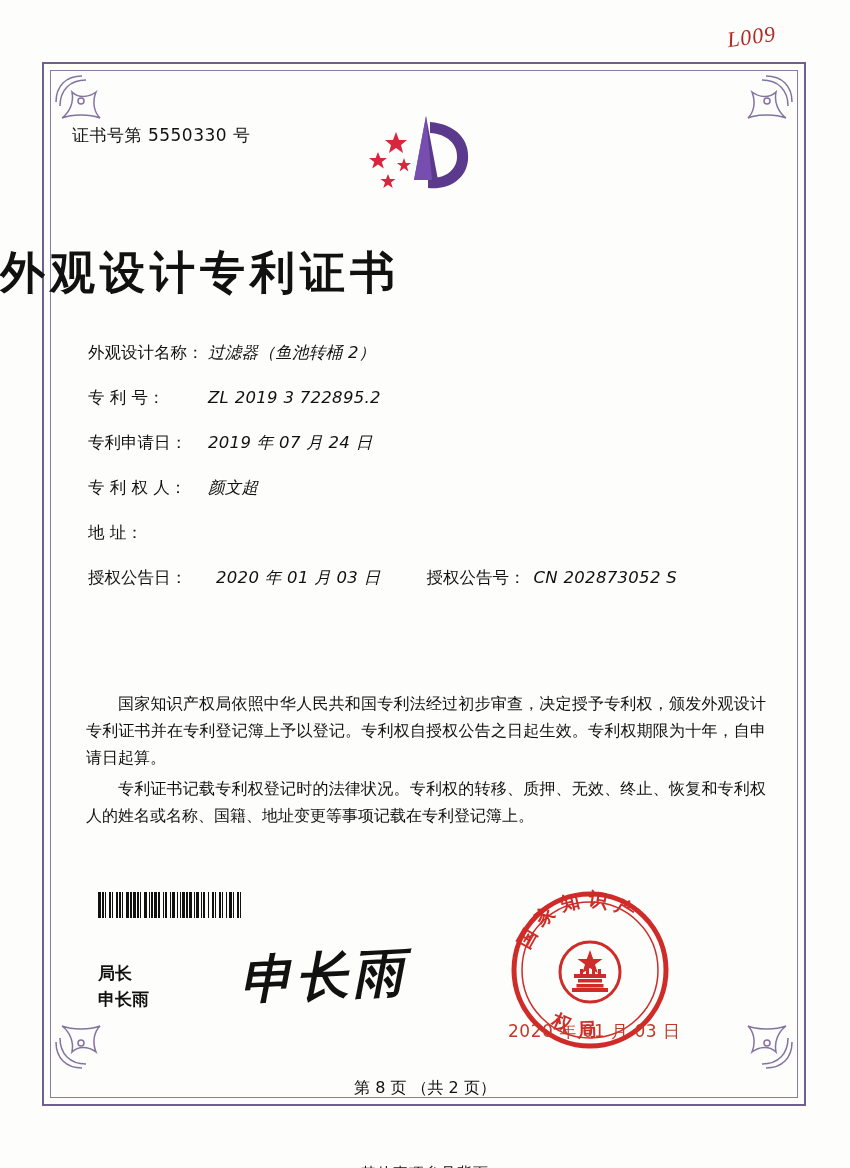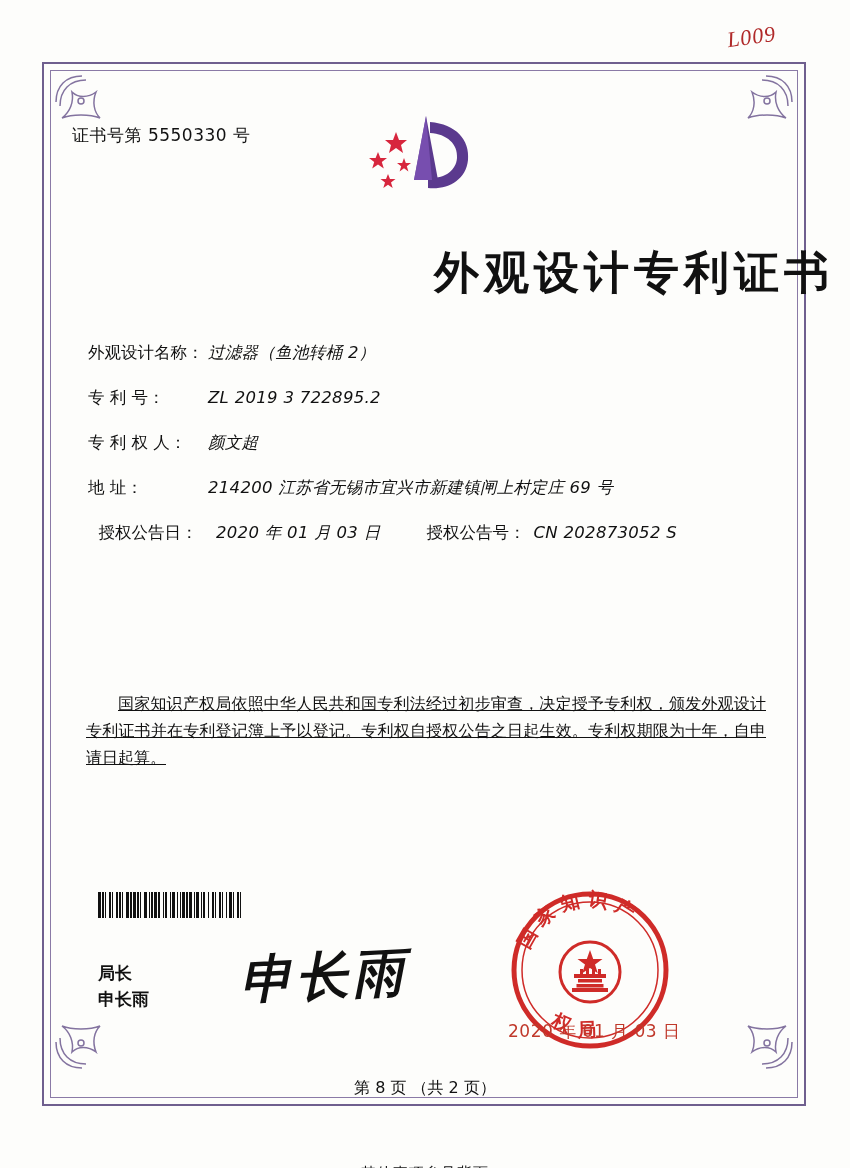--- a/index.html
+++ b/index.html
@@ -98,21 +98,21 @@
     grid-template-columns: repeat(25, 1fr);
     grid-template-rows: repeat(25, 1fr);
   }
   .qrgrid i { display:block; }
   .qrgrid i.on { background:#111; }
 
   
   .doc-title {
     position: absolute;
     left: 0; right: 16px; top: 243px;
-    text-align: right;
+    text-align: left;
     font-size: 45px;
     font-weight: bold;
     letter-spacing: 5px;
     font-family: "DejaVu Sans", "Liberation Sans", sans-serif;
     color: #111;
   }
 
   
   .fields {
     position: absolute;
@@ -129,36 +129,36 @@
     white-space: nowrap;
   }
   .field-label {
     display: inline-block;
     width: 120px;
     flex: 0 0 120px;
     letter-spacing: 0px;
   }
   .field-value { letter-spacing: .3px; font-style: italic; }
 
-  .field-row.dual { margin-bottom: 28px; text-align: center; }
+  .field-row.dual { margin-bottom: 28px; }
   .dual-gap { display:inline-block; width: 46px; }
   .inline-label { margin-right: 8px; }
 
   
   .body-text {
     position: absolute;
     left: 86px; top: 690px;
     width: 680px;
     font-size: 16px;
     line-height: 27px;
     text-align: justify;
     color: #111;
     font-family: "DejaVu Serif", "Liberation Serif", serif;
   }
-  .body-text p { margin: 0 0 4px 0; text-indent: 2em; text-decoration: underline; }
+  .body-text p { margin: 0 0 4px 0; text-indent: 2em; }
 
   
   .barcode {
     position: absolute;
     left: 98px; top: 892px;
     width: 238px; height: 26px;
     display: flex;
     align-items: stretch;
     gap: 0;
   }
@@ -1002,38 +1002,42 @@
   <div class="fields">
     <div class="field-row">
       <span class="field-label">外观设计名称：</span>
       <span class="field-value">过滤器（鱼池转桶 2）</span>
     </div>
     <div class="field-row">
       <span class="field-label">专  利  号：</span>
       <span class="field-value">ZL 2019 3 722895.2</span>
     </div>
     <div class="field-row">
+      <span class="field-label">专利申请日：</span>
+      <span class="field-value">2019 年 07 月 24 日</span>
+    </div>
+    <div class="field-row">
       <span class="field-label">专 利 权 人：</span>
       <span class="field-value">颜文超</span>
     </div>
     <div class="field-row">
       <span class="field-label">地      址：</span>
-      <span class="field-value">214200 江苏省无锡市宜兴市新建镇闸上村定庄 69 号</span>
     </div>
     <div class="field-row dual">
       <span class="field-label inline-label">授权公告日：</span>
       <span class="field-value">2020 年 01 月 03 日</span>
       <span class="dual-gap"></span>
       <span class="inline-label">授权公告号：</span>
       <span class="field-value">CN 202873052 S</span>
     </div>
   </div>
 
   <div class="body-text">
     <p>国家知识产权局依照中华人民共和国专利法经过初步审查，决定授予专利权，颁发外观设计专利证书并在专利登记簿上予以登记。专利权自授权公告之日起生效。专利权期限为十年，自申请日起算。</p>
+    <p>专利证书记载专利权登记时的法律状况。专利权的转移、质押、无效、终止、恢复和专利权人的姓名或名称、国籍、地址变更等事项记载在专利登记簿上。</p>
   </div>
 
   <div class="barcode" id="barcode">
       <i style="width: 3px; background: rgb(17, 17, 17);"></i>
       <i style="width: 1px; background: transparent;"></i>
       <i style="width: 2px; background: rgb(17, 17, 17);"></i>
       <i style="width: 1px; background: transparent;"></i>
       <i style="width: 1px; background: rgb(17, 17, 17);"></i>
       <i style="width: 3px; background: transparent;"></i>
       <i style="width: 2px; background: rgb(17, 17, 17);"></i>

